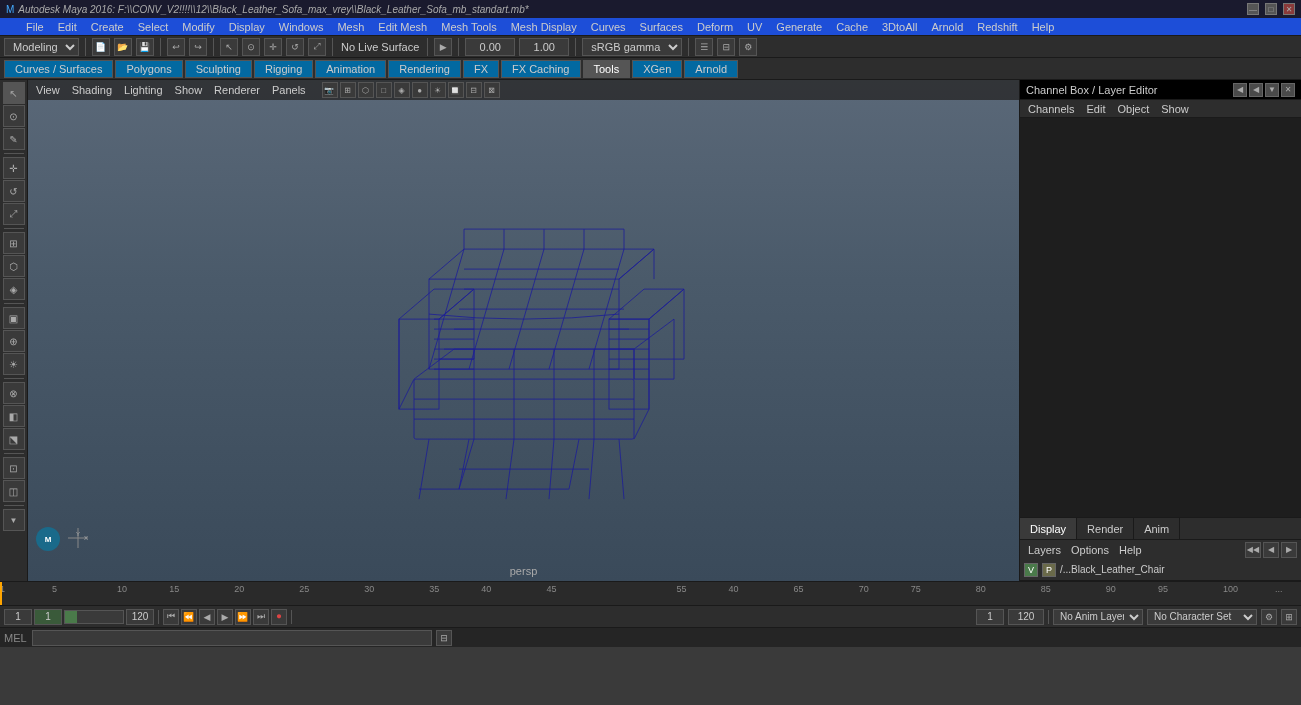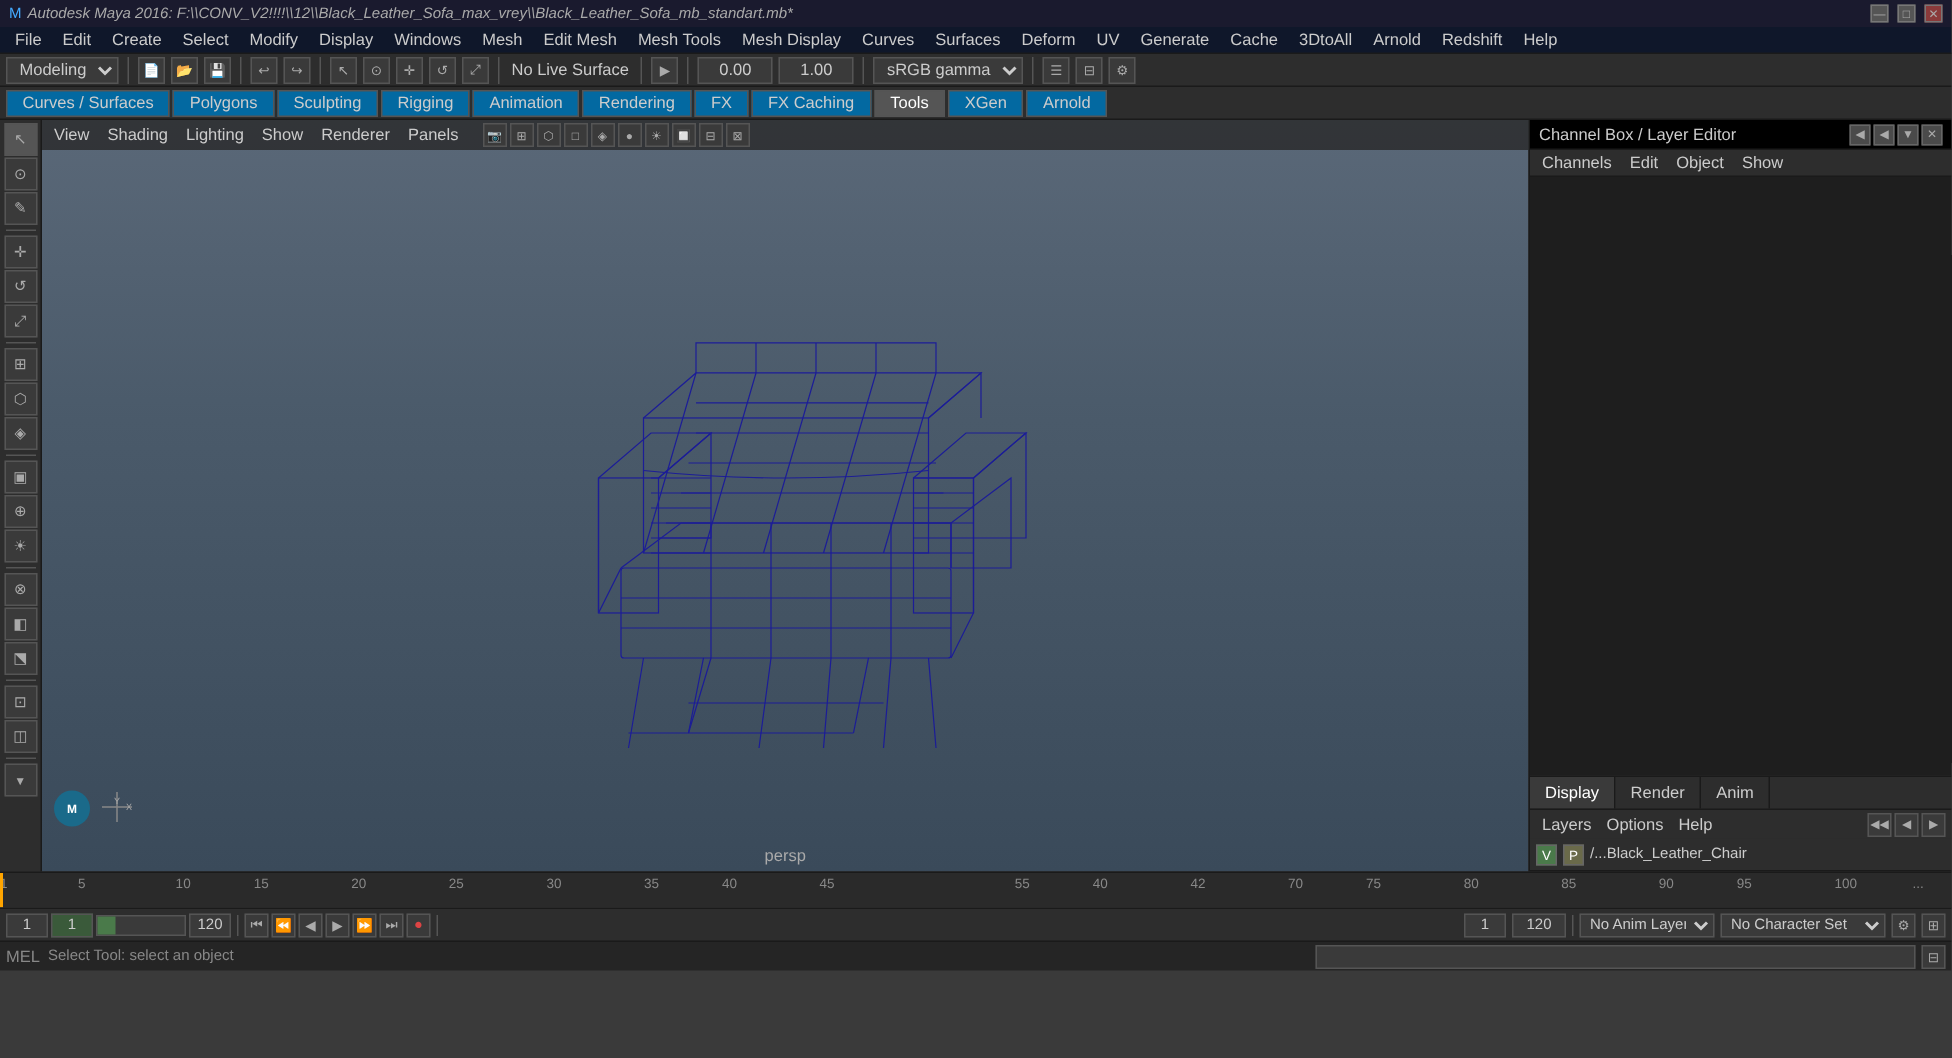--- a/index.html
+++ b/index.html
@@ -15,25 +15,25 @@
       padding: 0 6px;
       font-size: 10px;
       color: #aaa;
     }
     #title-bar-left { display: flex; align-items: center; gap: 4px; }
     #title-bar-right { display: flex; gap: 6px; }
     .win-btn { width: 12px; height: 12px; background: #555; border: 1px solid #777; cursor: pointer; display: flex; align-items: center; justify-content: center; font-size: 8px; }
 
     
     #menu-bar {
-      background: #0f172a;
+      background: #1d4ed8;
       height: 18px;
       display: flex;
       align-items: center;
-      padding: 0 4px;
+      padding: 0 20px;
       gap: 2px;
       border-bottom: 1px solid #1a1a1a;
     }
     .menu-item {
       padding: 1px 6px;
       cursor: pointer;
       font-size: 11px;
       color: #ccc;
       white-space: nowrap;
     }
@@ -680,21 +680,21 @@
         <span style="position:absolute;left:13%;font-size:9px;color:#888;">15</span>
         <span style="position:absolute;left:18%;font-size:9px;color:#888;">20</span>
         <span style="position:absolute;left:23%;font-size:9px;color:#888;">25</span>
         <span style="position:absolute;left:28%;font-size:9px;color:#888;">30</span>
         <span style="position:absolute;left:33%;font-size:9px;color:#888;">35</span>
         <span style="position:absolute;left:37%;font-size:9px;color:#888;">40</span>
         <span style="position:absolute;left:42%;font-size:9px;color:#888;">45</span>
         <span style="position:absolute;left:47%;font-size:9px;color:#888;margin-top:35px;">50</span>
         <span style="position:absolute;left:52%;font-size:9px;color:#888;">55</span>
         <span style="position:absolute;left:56%;font-size:9px;color:#888;">40</span>
-        <span style="position:absolute;left:61%;font-size:9px;color:#888;">42</span>
+        <span style="position:absolute;left:61%;font-size:9px;color:#888;">65</span>
         <span style="position:absolute;left:66%;font-size:9px;color:#888;">70</span>
         <span style="position:absolute;left:70%;font-size:9px;color:#888;">75</span>
         <span style="position:absolute;left:75%;font-size:9px;color:#888;">80</span>
         <span style="position:absolute;left:80%;font-size:9px;color:#888;">85</span>
         <span style="position:absolute;left:85%;font-size:9px;color:#888;text-align:center;">90</span>
         <span style="position:absolute;left:89%;font-size:9px;color:#888;">95</span>
         <span style="position:absolute;left:94%;font-size:9px;color:#888;">100</span>
         <span style="position:absolute;left:98%;font-size:9px;color:#888;">...</span>
       </div>
     </div>
@@ -729,16 +729,15 @@
     <select class="pb-dropdown" style="width:110px;">
       <option>No Character Set</option>
     </select>
     <div class="pb-btn">⚙</div>
     <div class="pb-btn">⊞</div>
   </div>
 </div>
 
 <div id="mel-bar" style="height:20px;background:#252525;display:flex;align-items:center;padding:0 4px;gap:4px;border-top:1px solid #1a1a1a;">
   <span id="mel-label" style="font-size:11px;color:#888;min-width:24px;">MEL</span>
-  <span style="font-size:10px;color:#888;flex:1;">Select Tool: select an object</span>
   <div style="width:400px;height:16px;background:#3a3a3a;border:1px solid #555;"></div>
   <div class="mel-right-btn" style="width:16px;height:16px;background:#3a3a3a;border:1px solid #555;display:flex;align-items:center;justify-content:center;cursor:pointer;font-size:9px;color:#aaa;">⊟</div>
 </div>
 
 </body></html>

